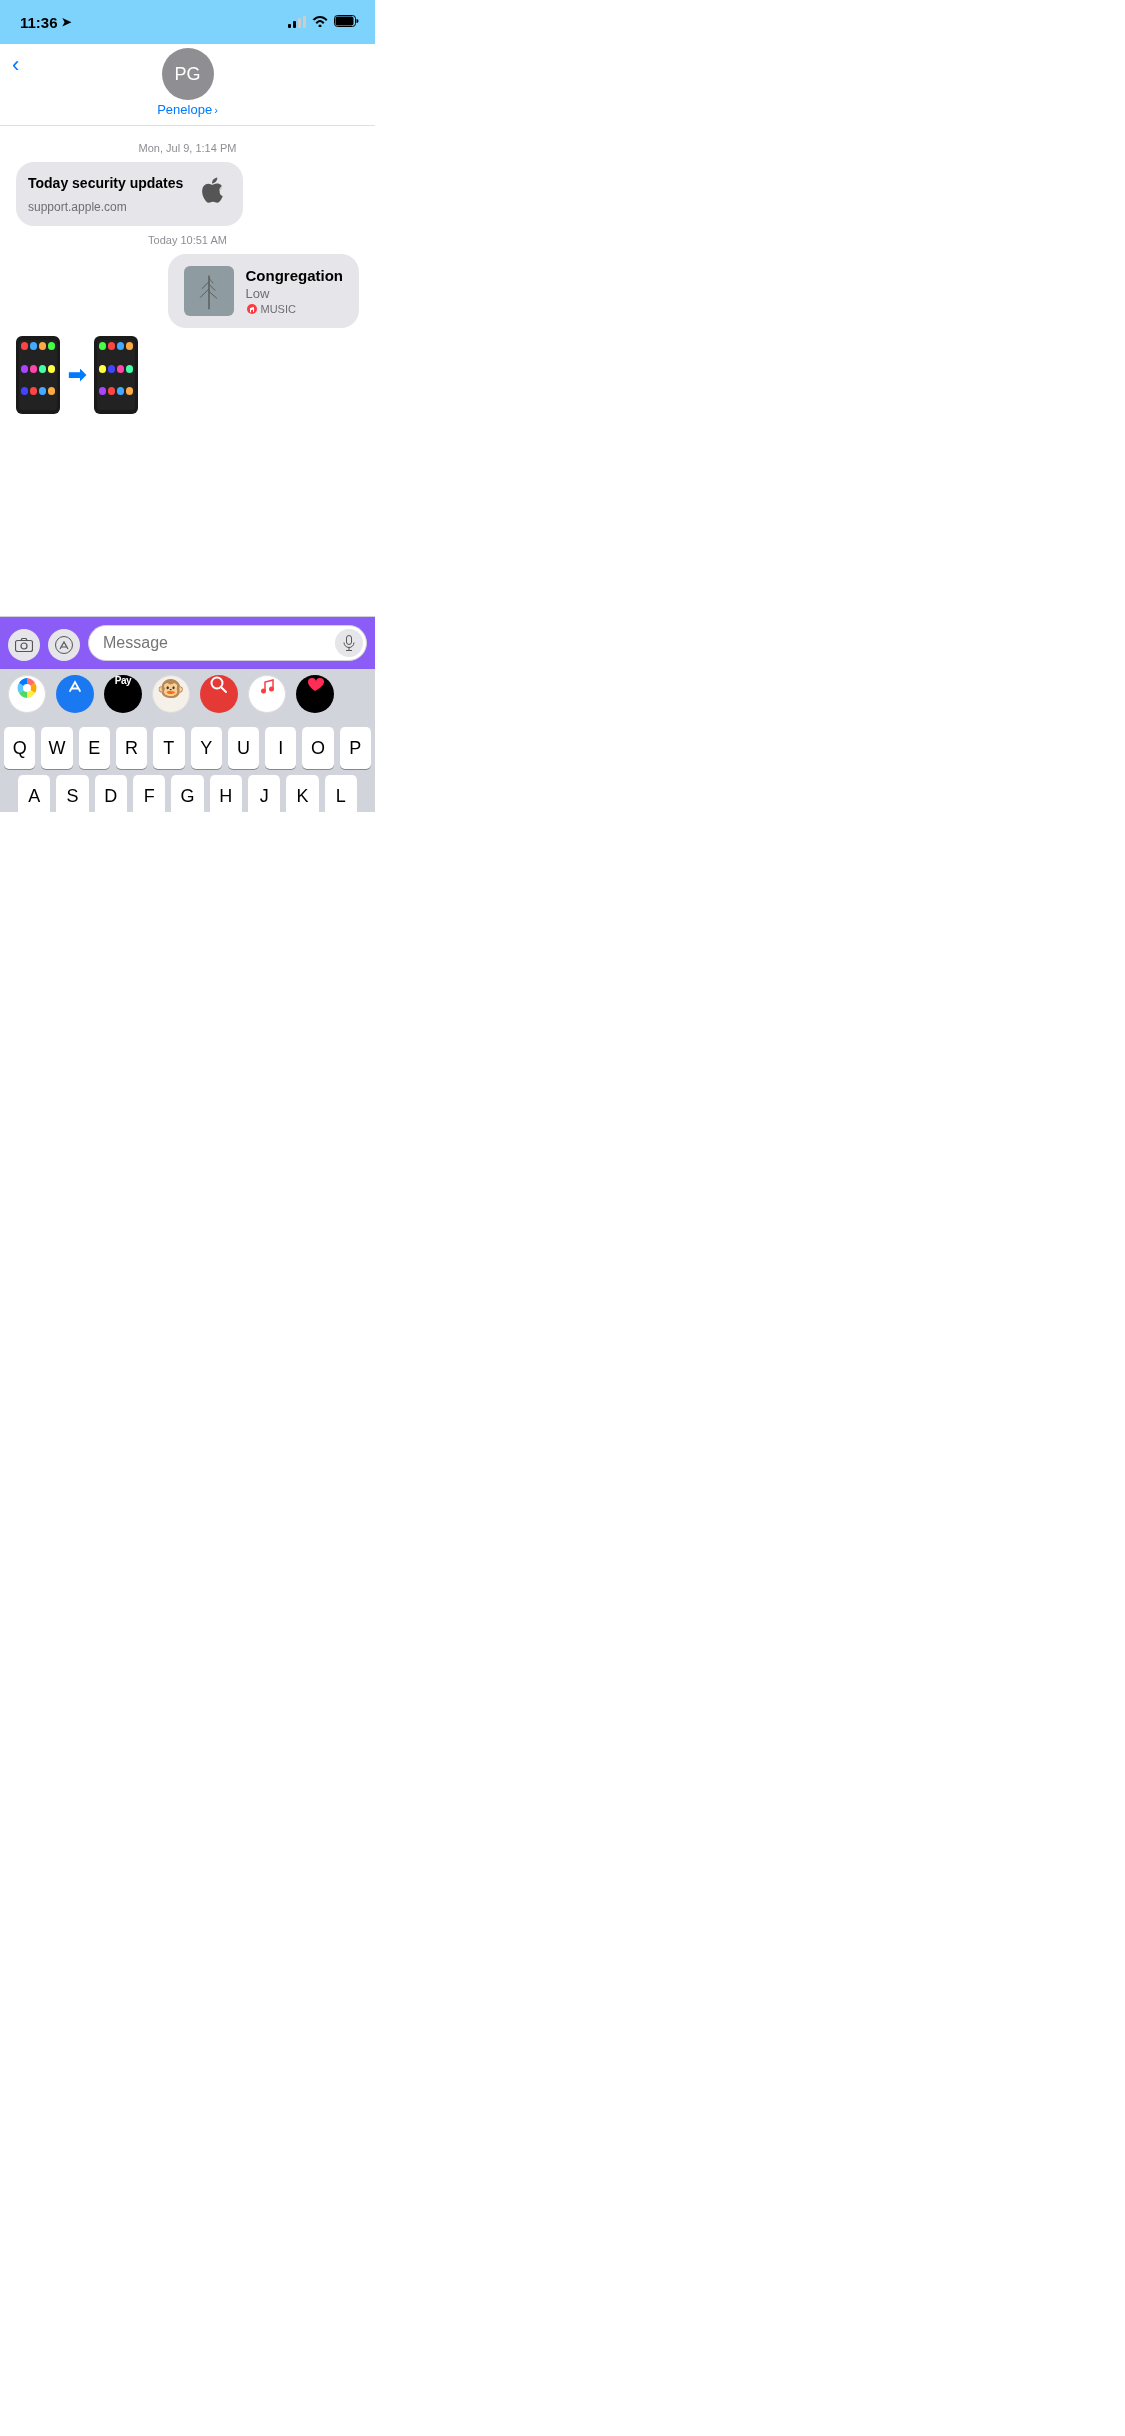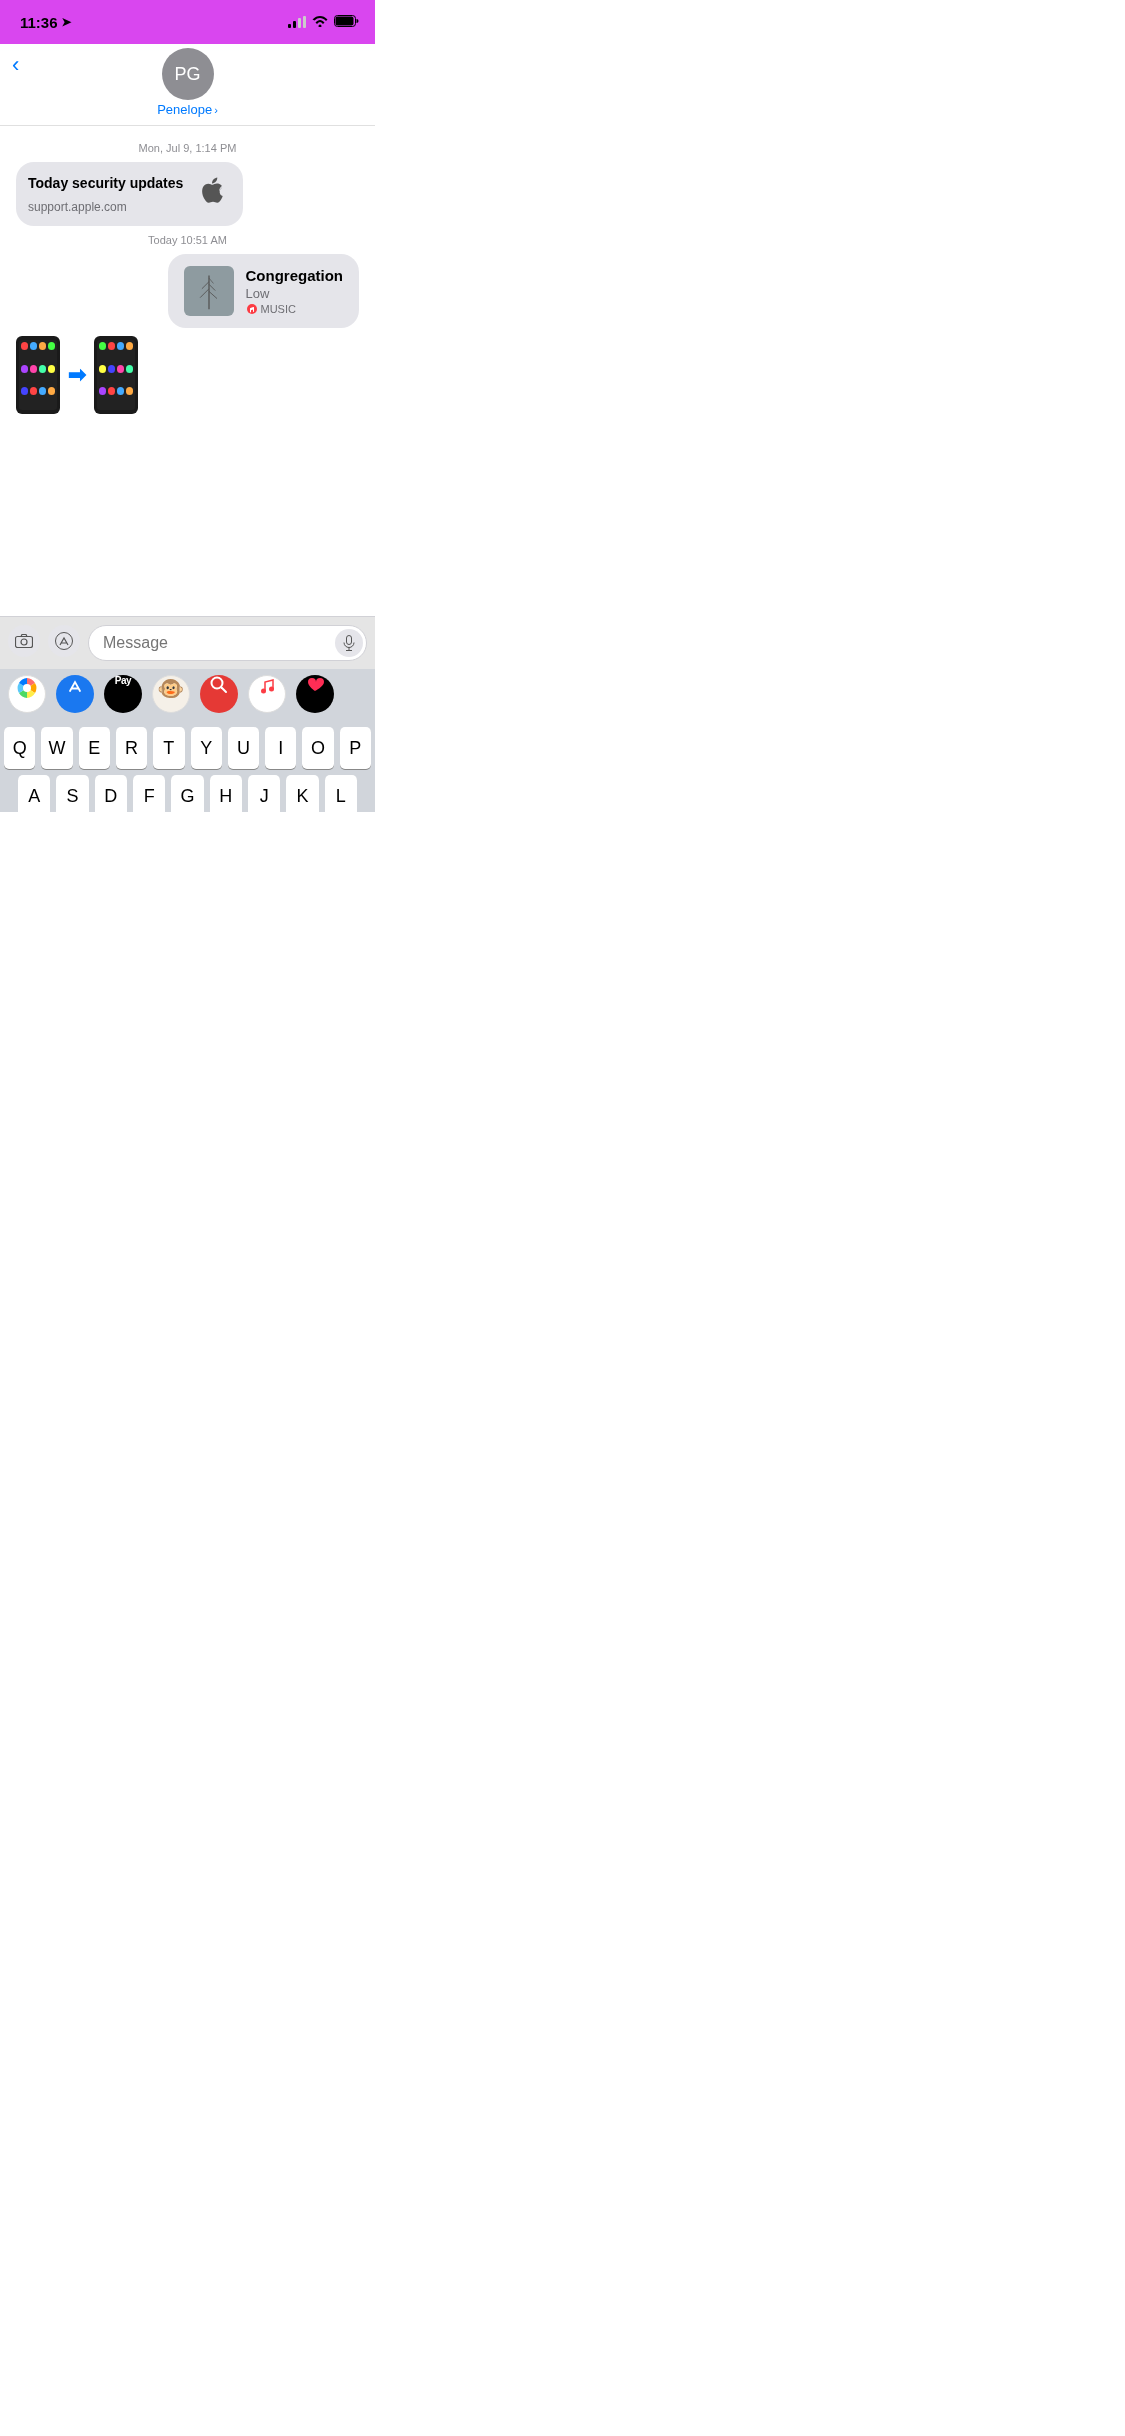--- a/index.html
+++ b/index.html
@@ -9,21 +9,21 @@
       height: 812px;
       background: #fff;
       font-family: -apple-system, 'SF Pro Text', 'Helvetica Neue', sans-serif;
       overflow: hidden;
       position: relative;
     }
 
     
     .status-bar {
       height: 44px;
-      background: #d946ef;
+      background: #7dd3fc;
       display: flex;
       align-items: center;
       justify-content: space-between;
       padding: 0 16px 0 20px;
       position: relative;
       z-index: 10;
     }
     .status-time {
       font-size: 15px;
       font-weight: 600;
@@ -236,25 +236,25 @@
       height: 8px;
     }
     .arrow-right {
       color: #007AFF;
       font-size: 22px;
       font-weight: bold;
     }
 
     
     .message-input-area {
-      background: #e5e5e5;
+      background: #8b5cf6;
       border-top: 1px solid #d1d1d6;
       padding: 8px 8px;
       display: flex;
-      align-items: flex-start;
+      align-items: flex-end;
       gap: 8px;
       position: relative;
     }
     .input-icon-btn {
       width: 32px;
       height: 32px;
       border-radius: 50%;
       background: #e5e5ea;
       display: flex;
       align-items: center;

